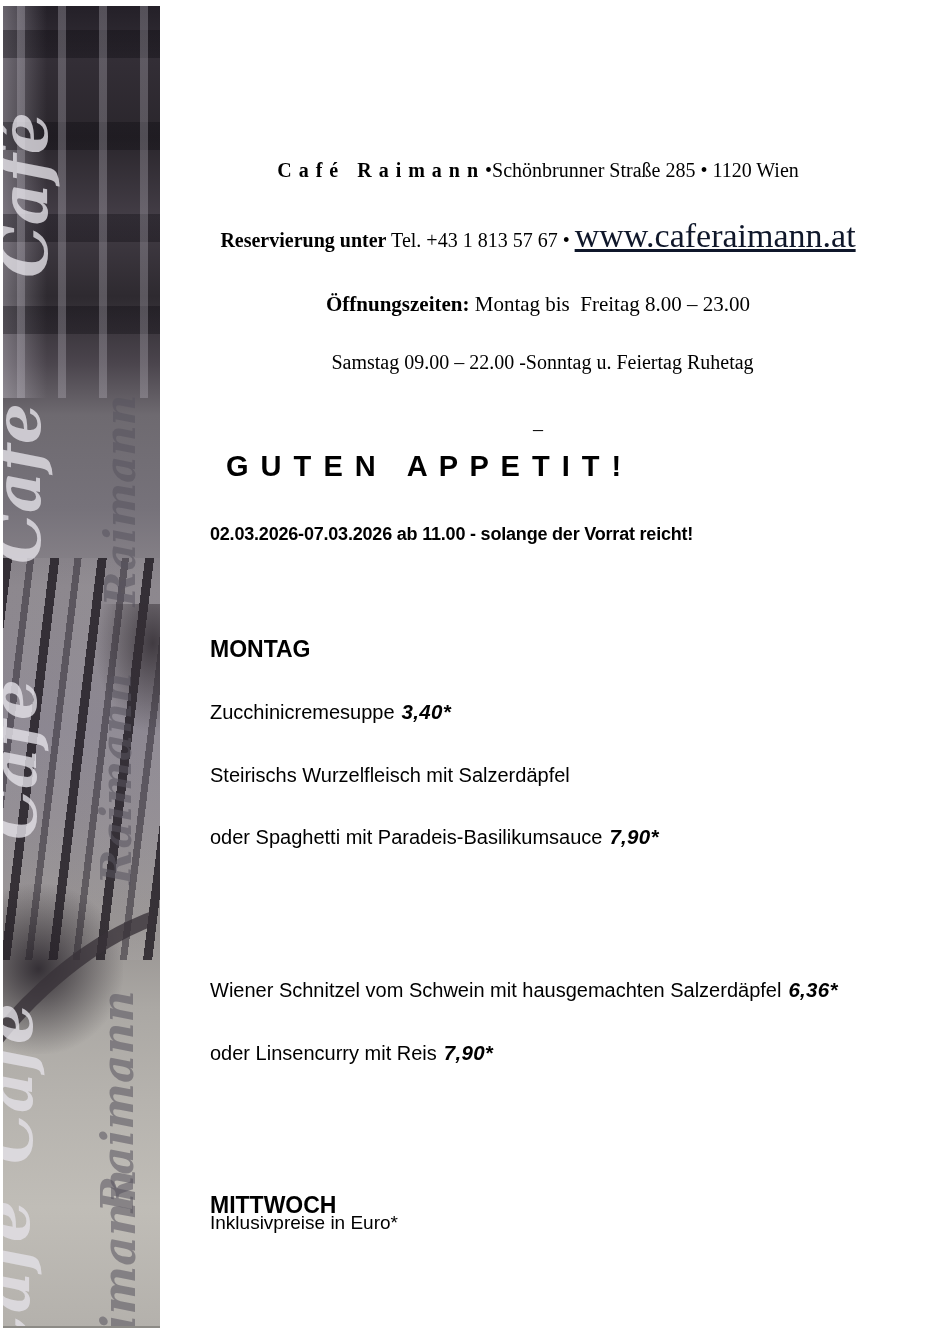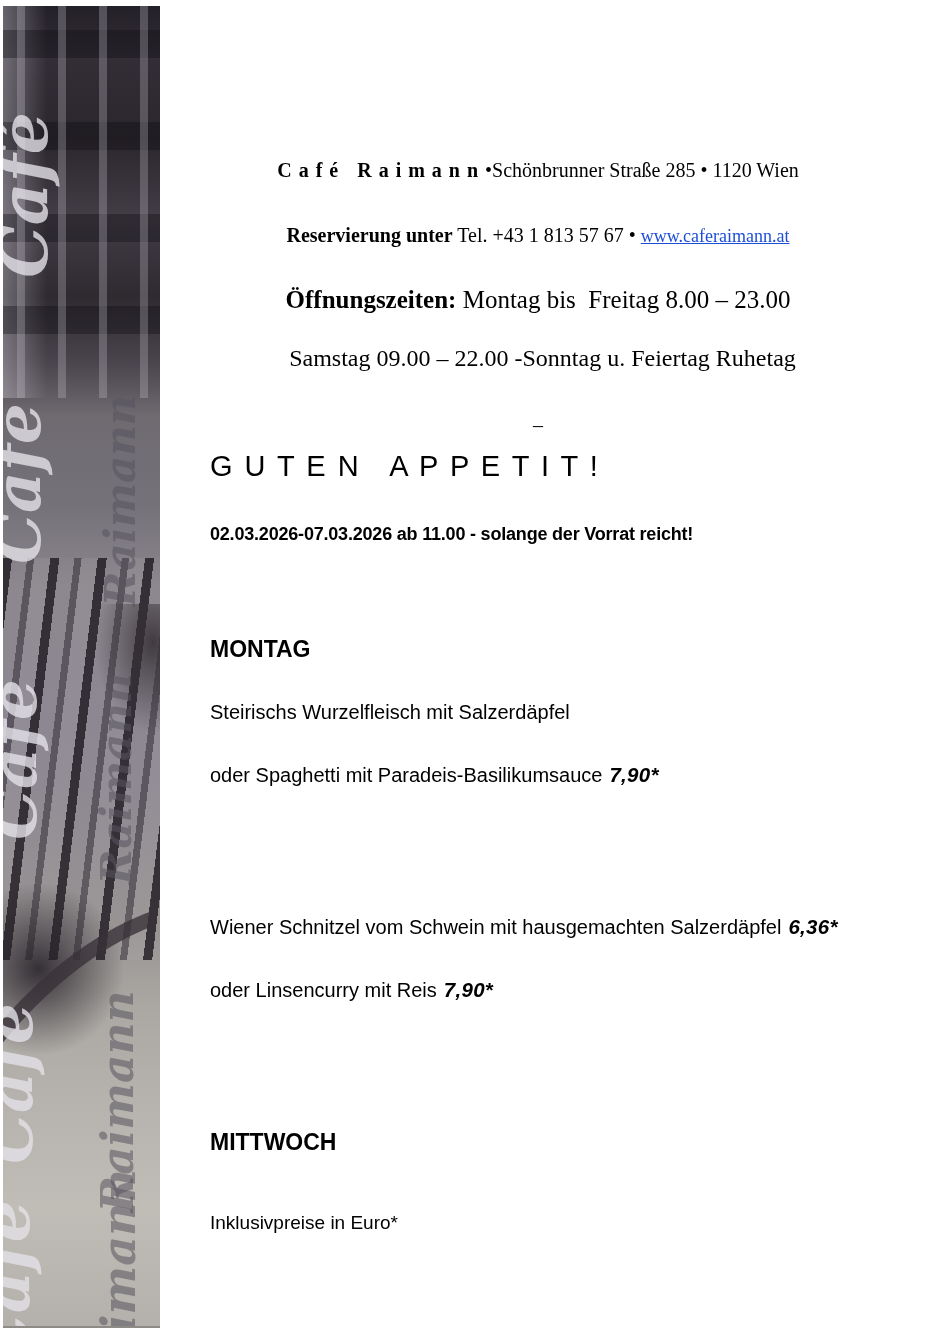--- a/index.html
+++ b/index.html
@@ -68,27 +68,27 @@
   .content{position:absolute;left:148px;top:0;width:780px;height:1203px;}
 
   .doc-header{
     margin-top:122px;text-align:center;font-family:"Liberation Serif",serif;
     white-space:pre-wrap;
   }
   .h-line1{font-size:20px;line-height:25px;}
   .h-name{font-weight:bold;letter-spacing:1px;}
   .h-line2{font-size:20px;line-height:33px;}
   .h-bold{font-weight:bold;}
-  .h-url{font-size:18px;color:#1d4ed8;text-decoration:underline;cursor:pointer;}
-  .h-line3{font-size:25px;line-height:22px;}
-  .h-line4{font-size:24px;line-height:22px;margin-left:9px;}
+  .h-url{font-size:34px;color:#0f172a;text-decoration:underline;cursor:pointer;}
+  .h-line3{font-size:21px;line-height:22px;}
+  .h-line4{font-size:20px;line-height:22px;margin-left:9px;}
   .h-dash{font-size:20px;line-height:24px;margin-top:8px;}
 
   .menu{position:absolute;left:62px;top:412px;width:700px;white-space:pre-wrap;}
-  .menu-title{font-size:29px;font-weight:normal;letter-spacing:2px;line-height:37px;}
+  .menu-title{font-size:29px;font-weight:bold;letter-spacing:2px;line-height:37px;margin-left:16px;}
   .validity{font-size:18px;font-weight:bold;line-height:26px;letter-spacing:-0.2px;}
   .day-title{font-size:23px;font-weight:bold;line-height:25.8px;margin:0;}
   .item{font-size:20px;line-height:25.8px;}
   .price{font-weight:bold;font-style:italic;margin-left:7px;font-size:20.5px;letter-spacing:.3px;}
 
   .footnote{position:absolute;left:62px;top:1212px;font-size:19px;}
 </style>
 </head>
 <body>
 
@@ -118,20 +118,21 @@
     <div class="h-line4"><span>Samstag 09.00 – 22.00 -Sonntag u. Feiertag Ruhetag</span></div>
     <div class="h-dash">–</div>
   </header>
 
   <section class="menu">
     <div class="menu-title">G U T E N   A P P E T I T !</div>
     <div class="validity">02.03.2026-07.03.2026 ab 11.00 - solange der Vorrat reicht!</div>
 
     <section>
       <h3 class="day-title">MONTAG</h3>
+      <div class="item"><span>Zucchinicremesuppe</span><span class="price">3,40*</span></div>
       <div class="item"><span>Steirischs Wurzelfleisch mit Salzerdäpfel</span><span class="price"></span></div>
       <div class="item"><span>oder Spaghetti mit Paradeis-Basilikumsauce</span><span class="price">7,90*</span></div>
     </section>
 
     <section>
       <div class="item"><span>Wiener Schnitzel vom Schwein mit hausgemachten Salzerdäpfel</span><span class="price">6,36*</span></div>
       <div class="item"><span>oder Linsencurry mit Reis</span><span class="price">7,90*</span></div>
     </section>
 
     <section>

